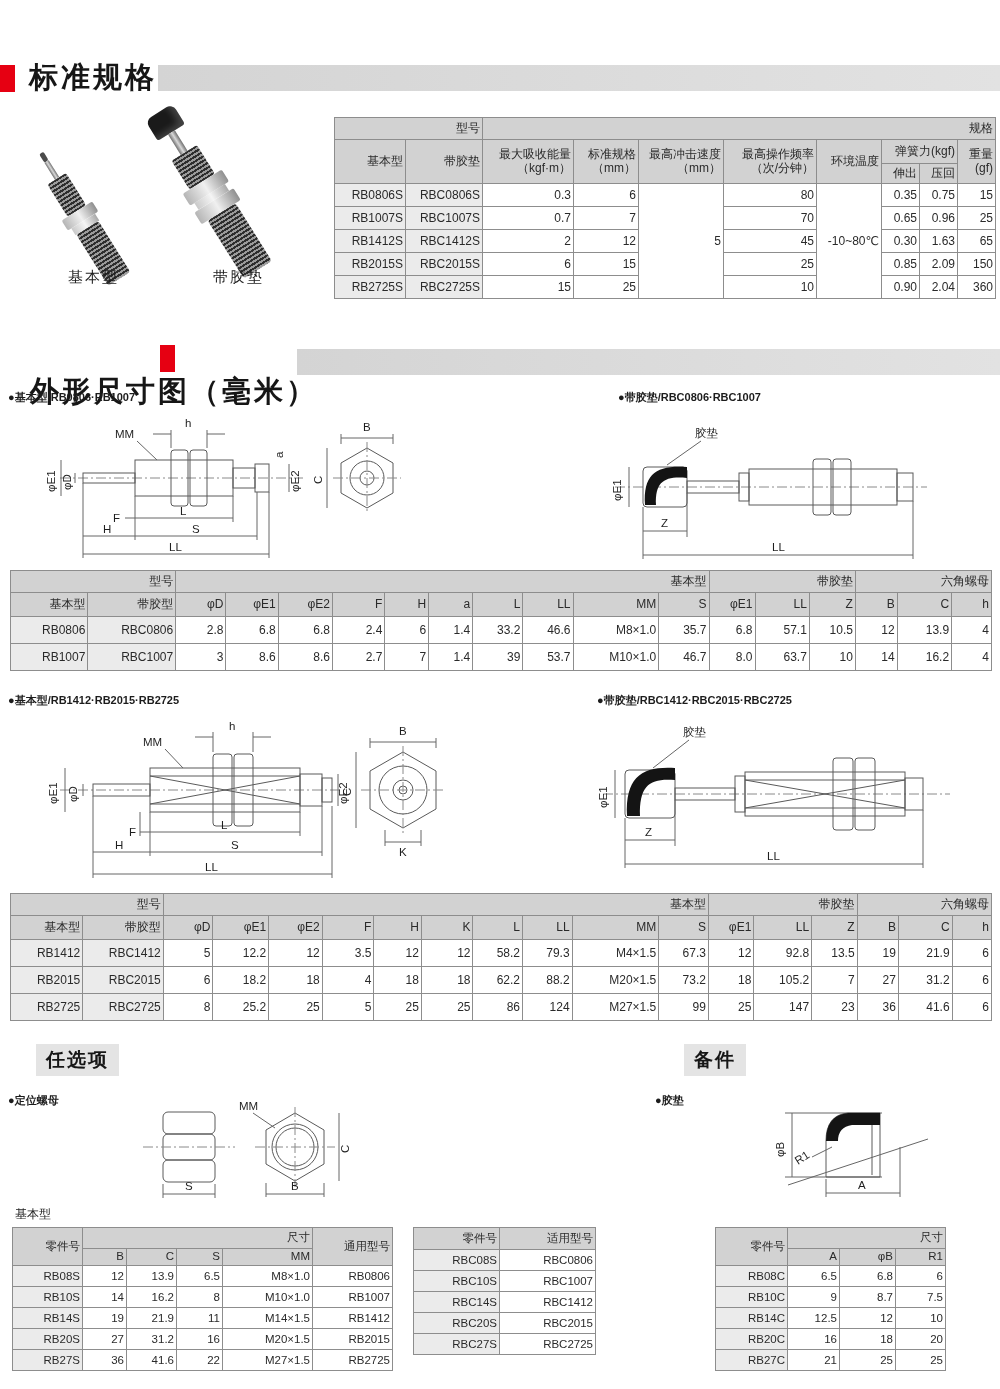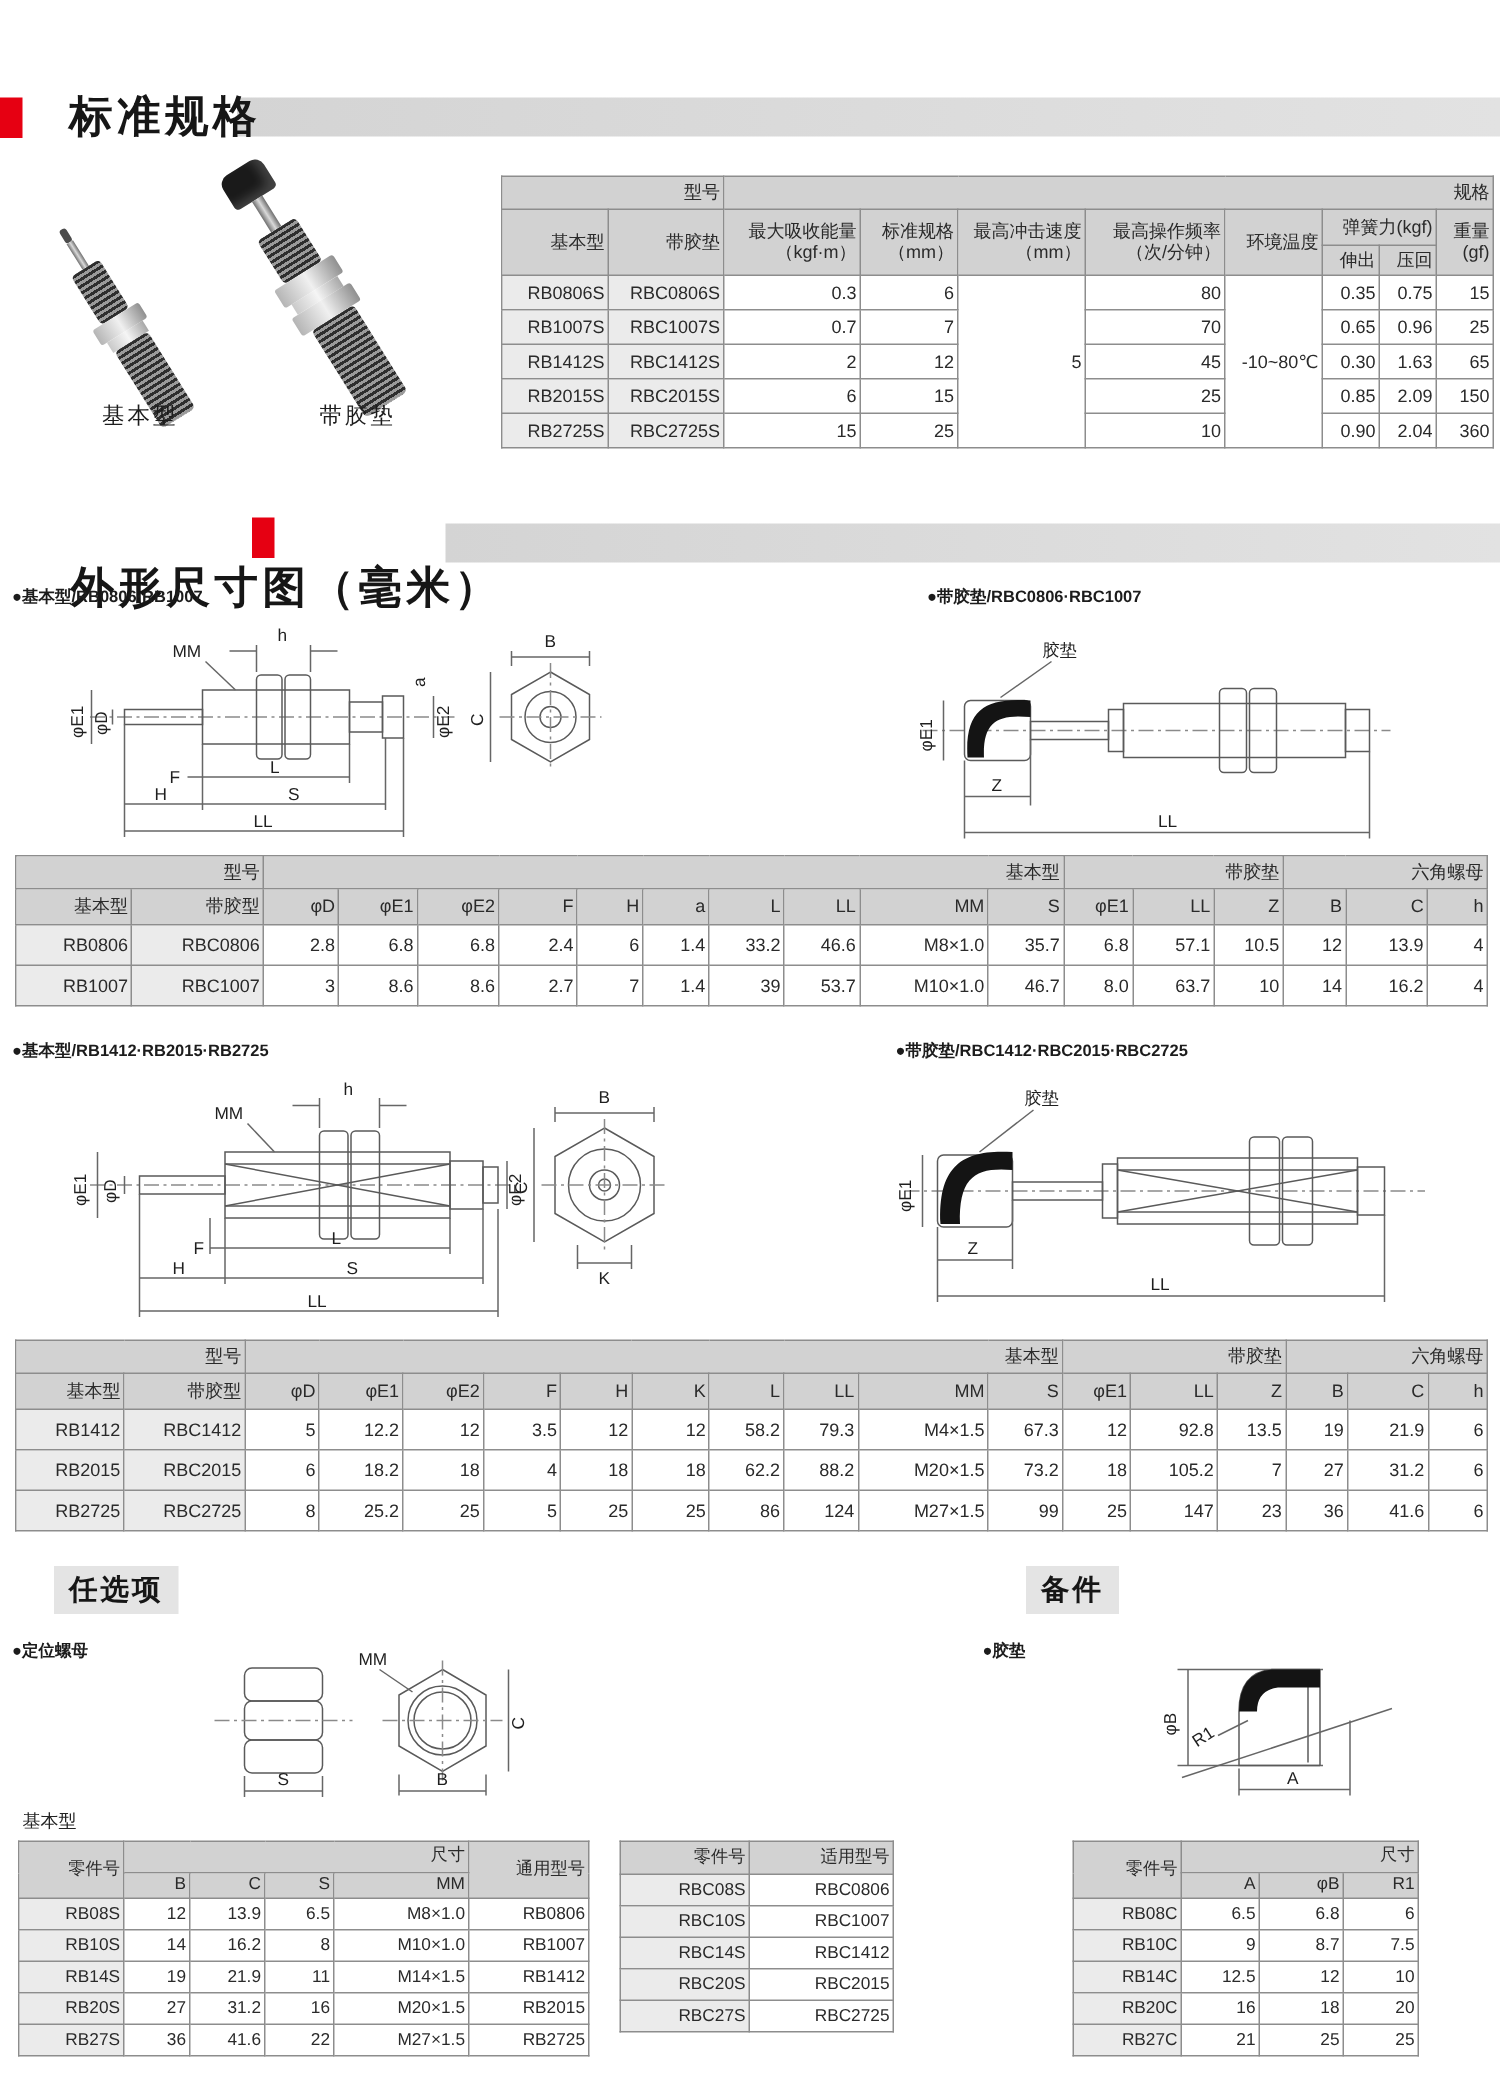--- a/index.html
+++ b/index.html
@@ -2,21 +2,21 @@
 <html><head>
 <meta charset="utf-8">
 <style>
   html,body{margin:0;padding:0;background:#fff;}
   body{font-family:"Liberation Sans","DejaVu Sans",sans-serif;color:#222;}
   .page{position:relative;width:1000px;height:1389px;background:#fff;overflow:hidden;}
 
   
   .sec-title{position:absolute;display:flex;align-items:center;height:34px;}
   .red-sq{width:15px;height:27px;background:#e60012;flex:0 0 auto;}
-  .title-text{font-size:29px;font-weight:bold;color:#161616;margin-left:31px;letter-spacing:3px;white-space:nowrap;}
+  .title-text{font-size:29px;font-weight:bold;color:#161616;margin-left:14px;letter-spacing:3px;white-space:nowrap;}
   .title-bar{position:absolute;height:26px;background:linear-gradient(90deg,#d4d4d4,#e2e2e2);}
 
   
   table{border-collapse:collapse;table-layout:fixed;font-size:12px;text-align:right;color:#2a2a2a;}
   th,td{border:1px solid #8d8d8d;padding:0 2px;overflow:hidden;}
   th{background:#d2d2d2;font-weight:normal;line-height:1.15;}
   td{background:#fff;height:22px;}
   .abs-pos{position:absolute;}
 
   .spec-table td{height:22px;}

